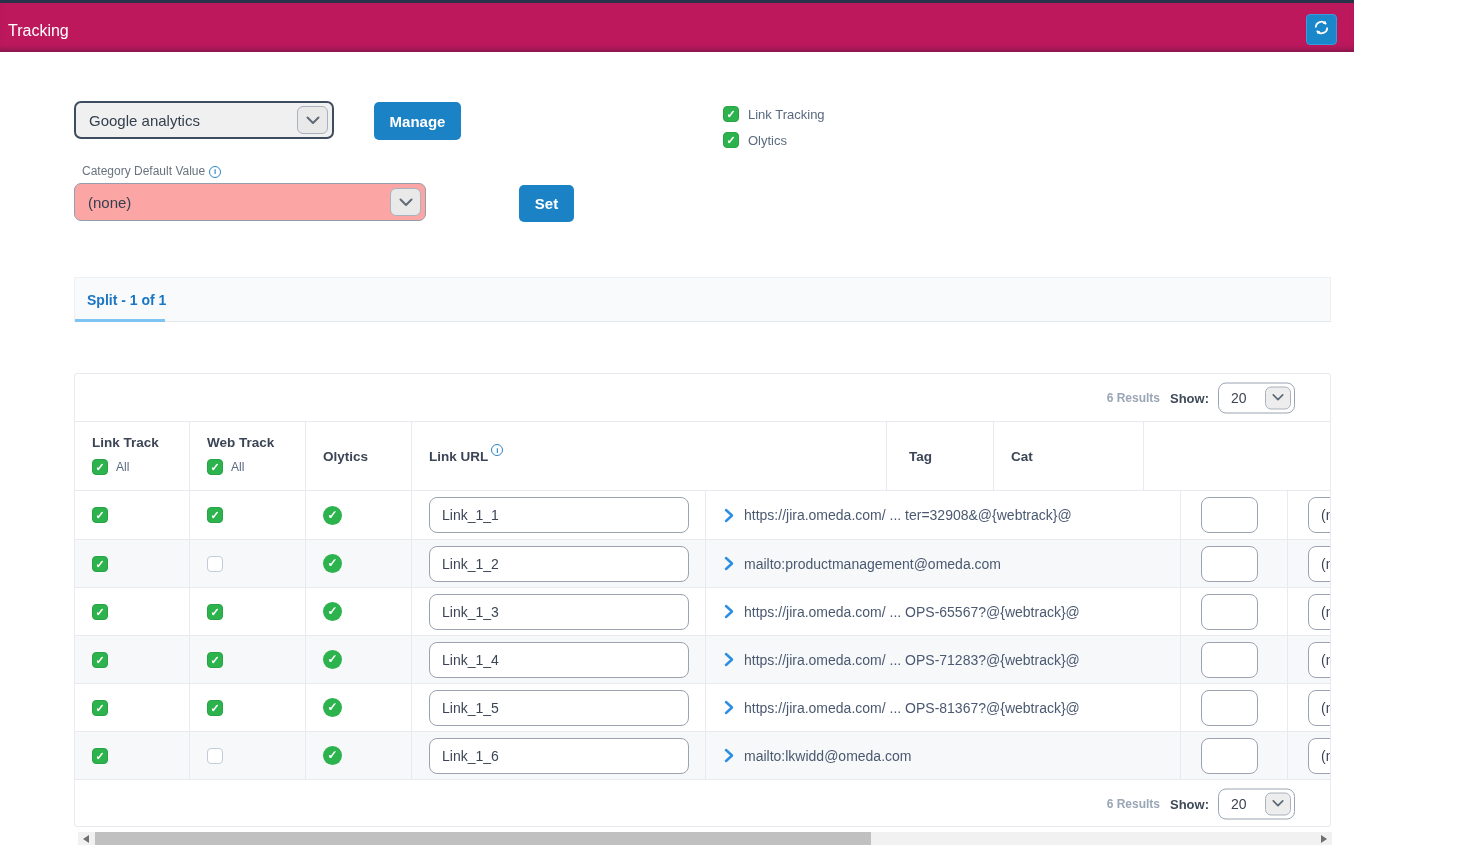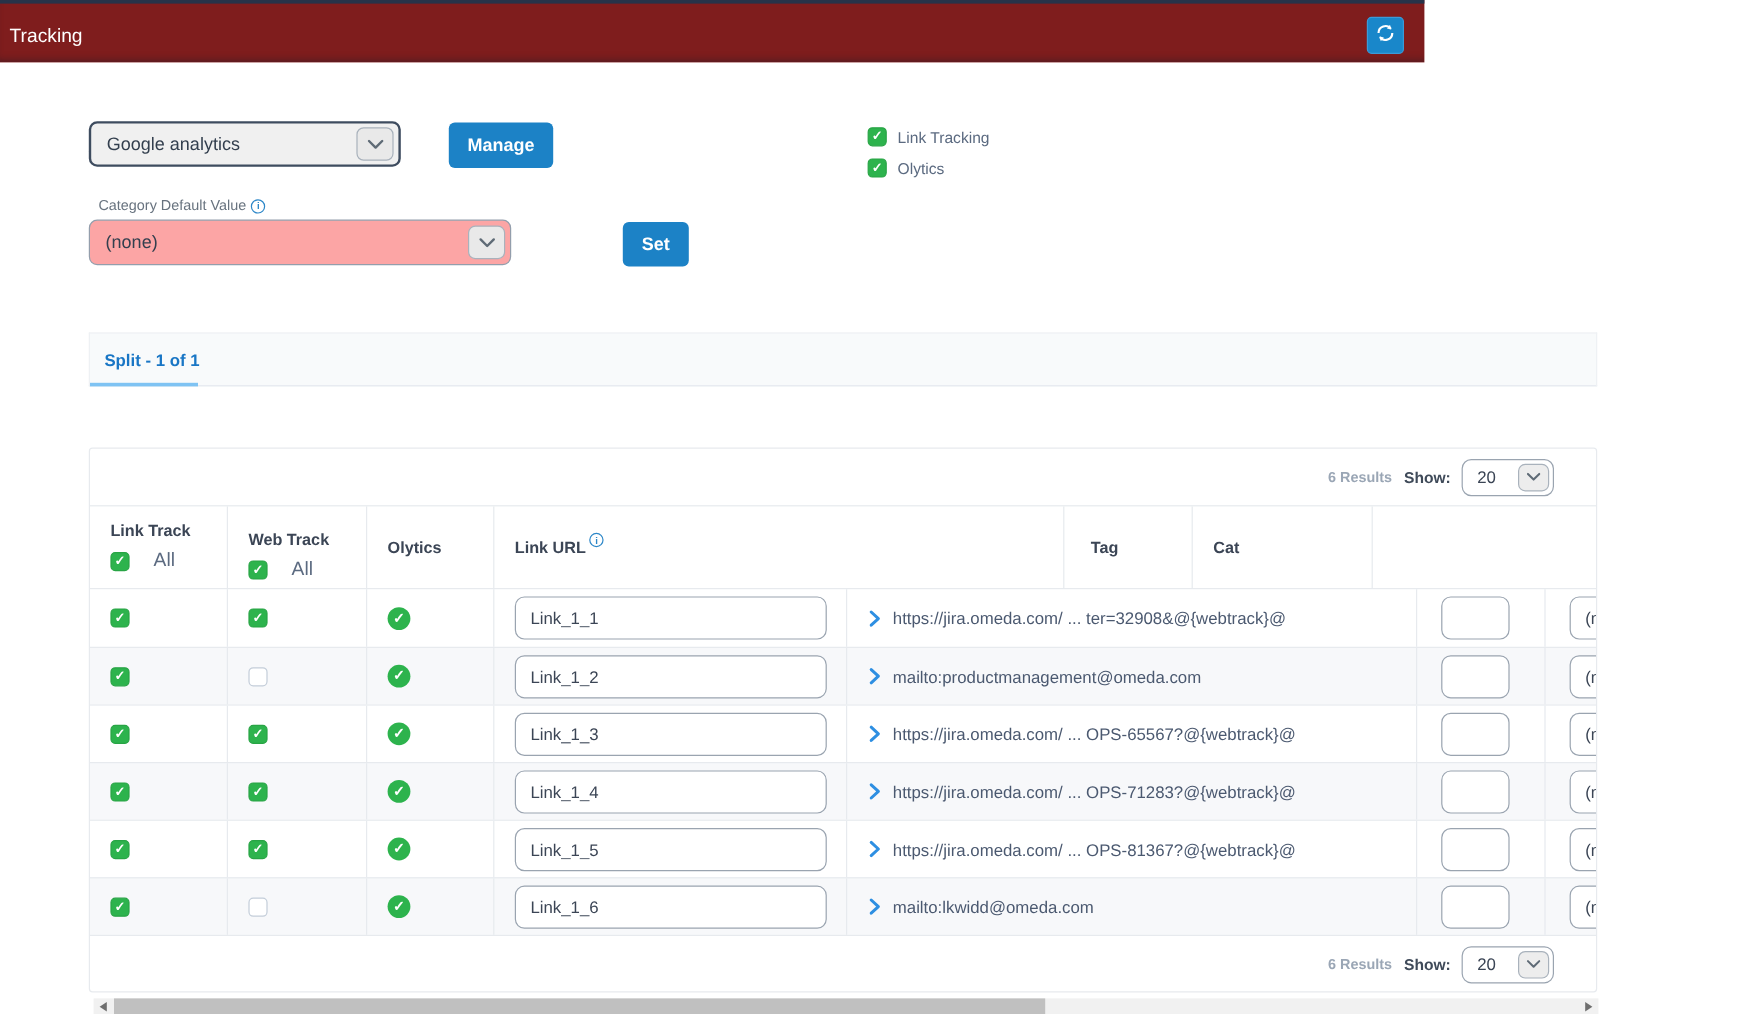--- a/index.html
+++ b/index.html
@@ -6,22 +6,22 @@
   html,body { width:1461px; height:845px; }
   body {
     position: relative;
     font-family: "Liberation Sans", sans-serif;
     background: #ffffff;
     overflow: hidden;
     color: #3b4555;
   }
   
   .topbar {
-    position:absolute; left:0; top:0; width:1187px; height:52px;
-    background:#7f1d1d; border-top:3px solid #273349;
+    position:absolute; left:0; top:0; width:1354px; height:52px;
+    background:#be185d; border-top:3px solid #273349;
     box-shadow: inset 0 -6px 7px -5px rgba(15,25,40,.5);
   }
   .topbar-title {
     position:absolute; left:8px; top:19px; color:#ffffff; font-size:16px;
   }
   .refresh-btn {
     position:absolute; right:17px; top:11px; width:31px; height:31px;
     background:#1987ca; border:1px solid #3a9bd8; border-radius:4px;
     display:flex; align-items:center; justify-content:center; cursor:pointer;
   }
@@ -85,21 +85,21 @@
   .mini-select .sel-text { padding-left:12px; font-size:14px; }
   .mini-select .chevbtn { width:26px; height:23px; margin-right:3px; background:#ededed; }
   .thead { display:flex; height:70px; border-top:1px solid #e7eaee; border-bottom:1px solid #e7eaee; }
   .cell { height:100%; display:flex; align-items:center; flex:0 0 auto; }
   .c1{width:115px;} .c2{width:116px;} .c3{width:106px;} .c4{width:294px;}
   .c5{width:475px;} .c6{width:107px;} .c7{width:150px;}
   .thead .cell, .trow .cell { border-right:1px solid #e7eaee; }
   .hcol { display:flex; flex-direction:column; justify-content:flex-start; padding-top:13px; }
   .htitle { font-size:13.5px; font-weight:bold; color:#3b4555; padding-left:17px; white-space:nowrap; }
   .hall { display:flex; align-items:center; margin-top:9px; padding-left:17px; }
-  .hall .opt-label { font-size:16px; margin-left:20px; }
+  .hall .opt-label { font-size:12px; margin-left:8px; }
   .trow { display:flex; height:48px; }
   .trow + .trow { border-top:1px solid #e7eaee; }
   .trow.alt { background:#f7f8fa; }
   .trow .cb { margin-left:17px; }
   .olytics-badge {
     width:19px; height:19px; border-radius:50%; background:#2db34d; margin-left:17px;
   }
   .olytics-badge::after { content:"\2713"; color:#fff; font-size:12px; font-weight:bold; display:block; text-align:center; line-height:19px; }
   .txt-input {
     margin-left:17px; width:260px; height:36px; border:1px solid #9aa4b0; border-radius:8px;
@@ -199,21 +199,21 @@
   </div>
 
   <div class="thead">
     <div class="cell c1 hcol" style="align-items:stretch;">
       <span class="htitle">Link Track</span>
       <span class="hall">
         <span class="cb checked"></span>
         <span class="opt-label">All</span>
       </span>
     </div>
-    <div class="cell c2 hcol" style="align-items:stretch;justify-content:center;">
+    <div class="cell c2 hcol" style="align-items:stretch;">
       <span class="htitle">Web Track</span>
       <span class="hall">
         <span class="cb checked"></span>
         <span class="opt-label">All</span>
       </span>
     </div>
     <div class="cell c3">
       <span class="htitle">Olytics</span>
     </div>
     <div class="cell c5">

